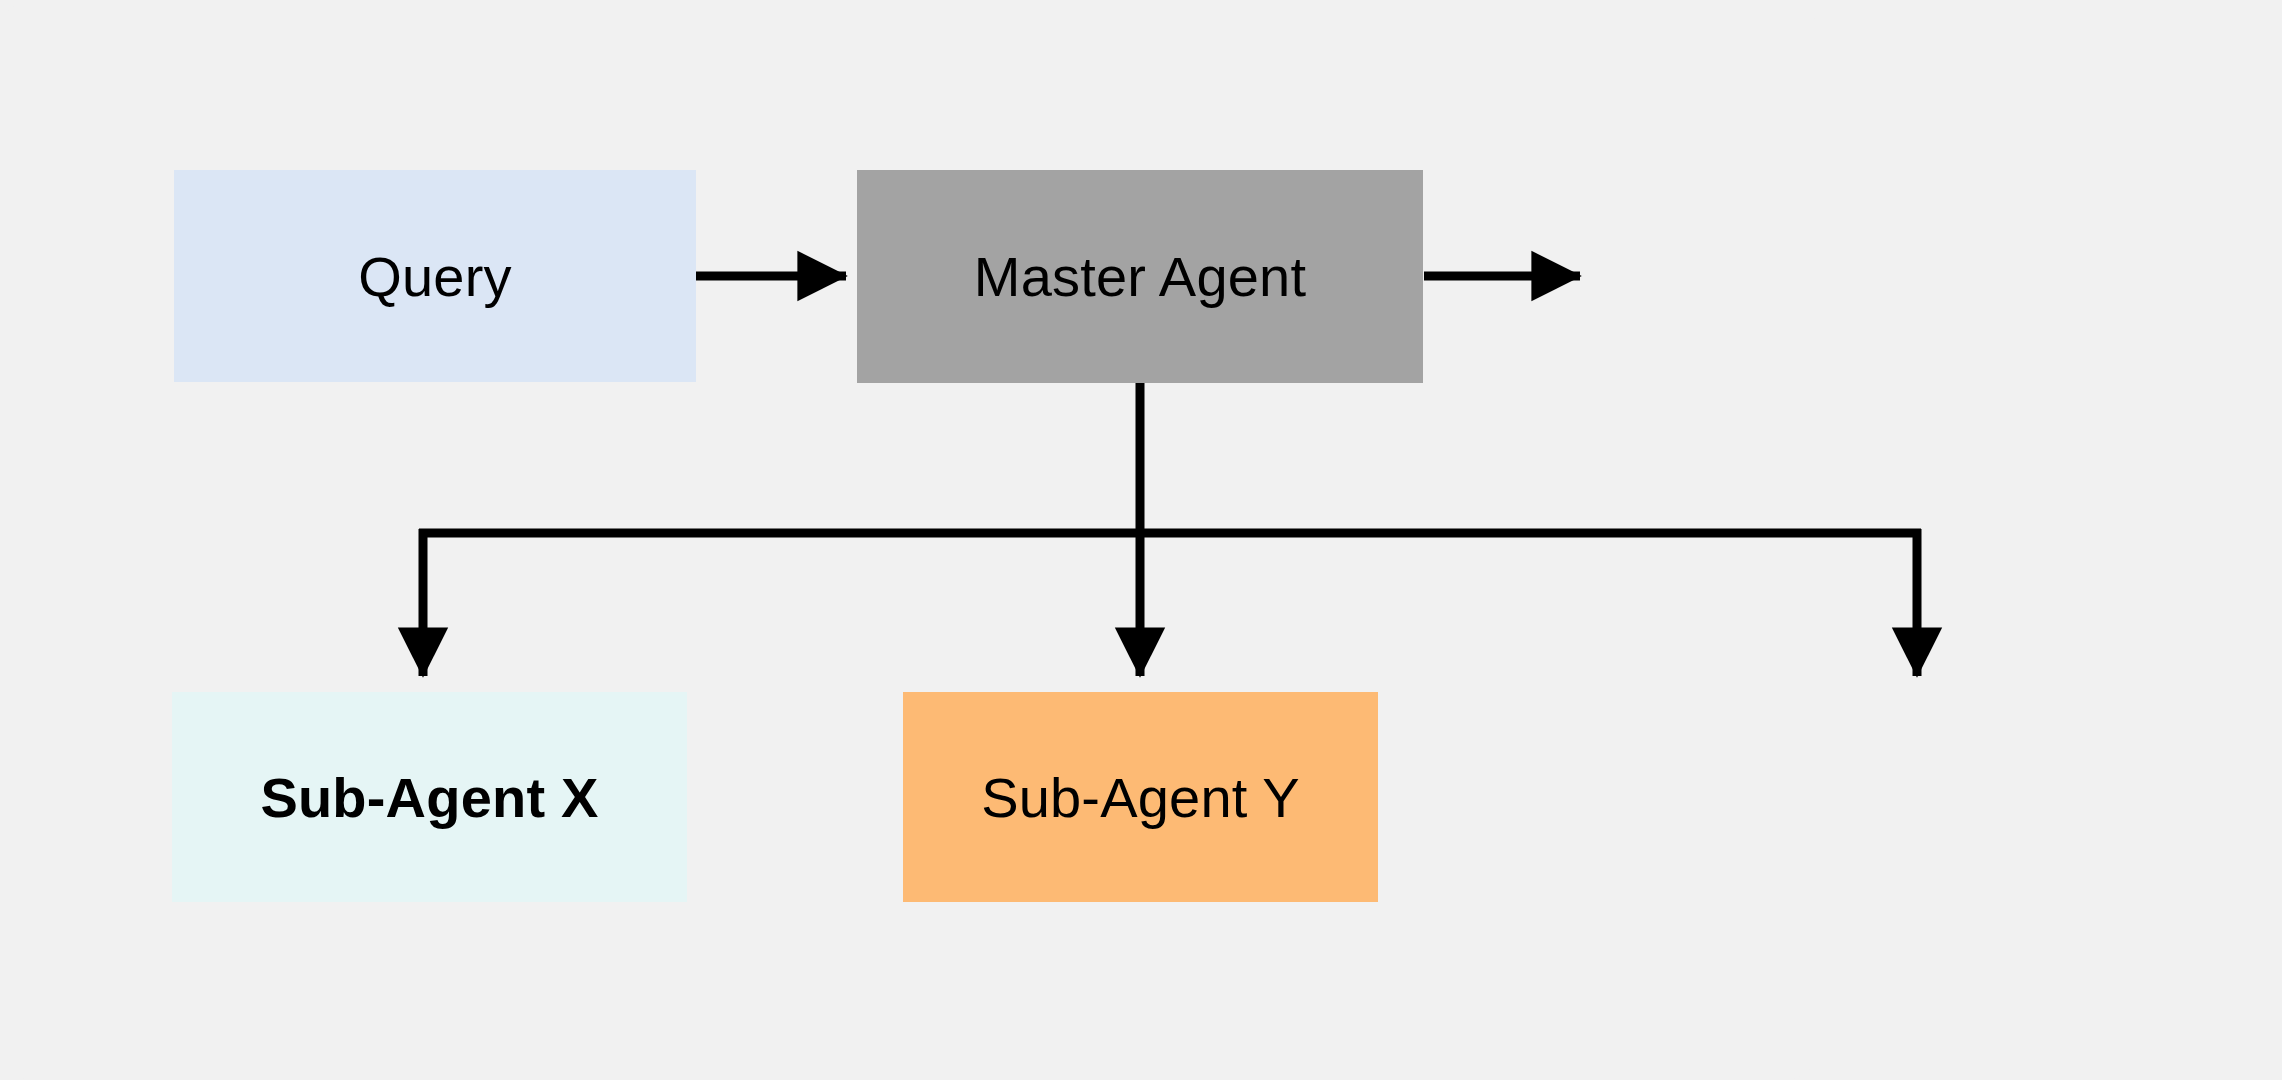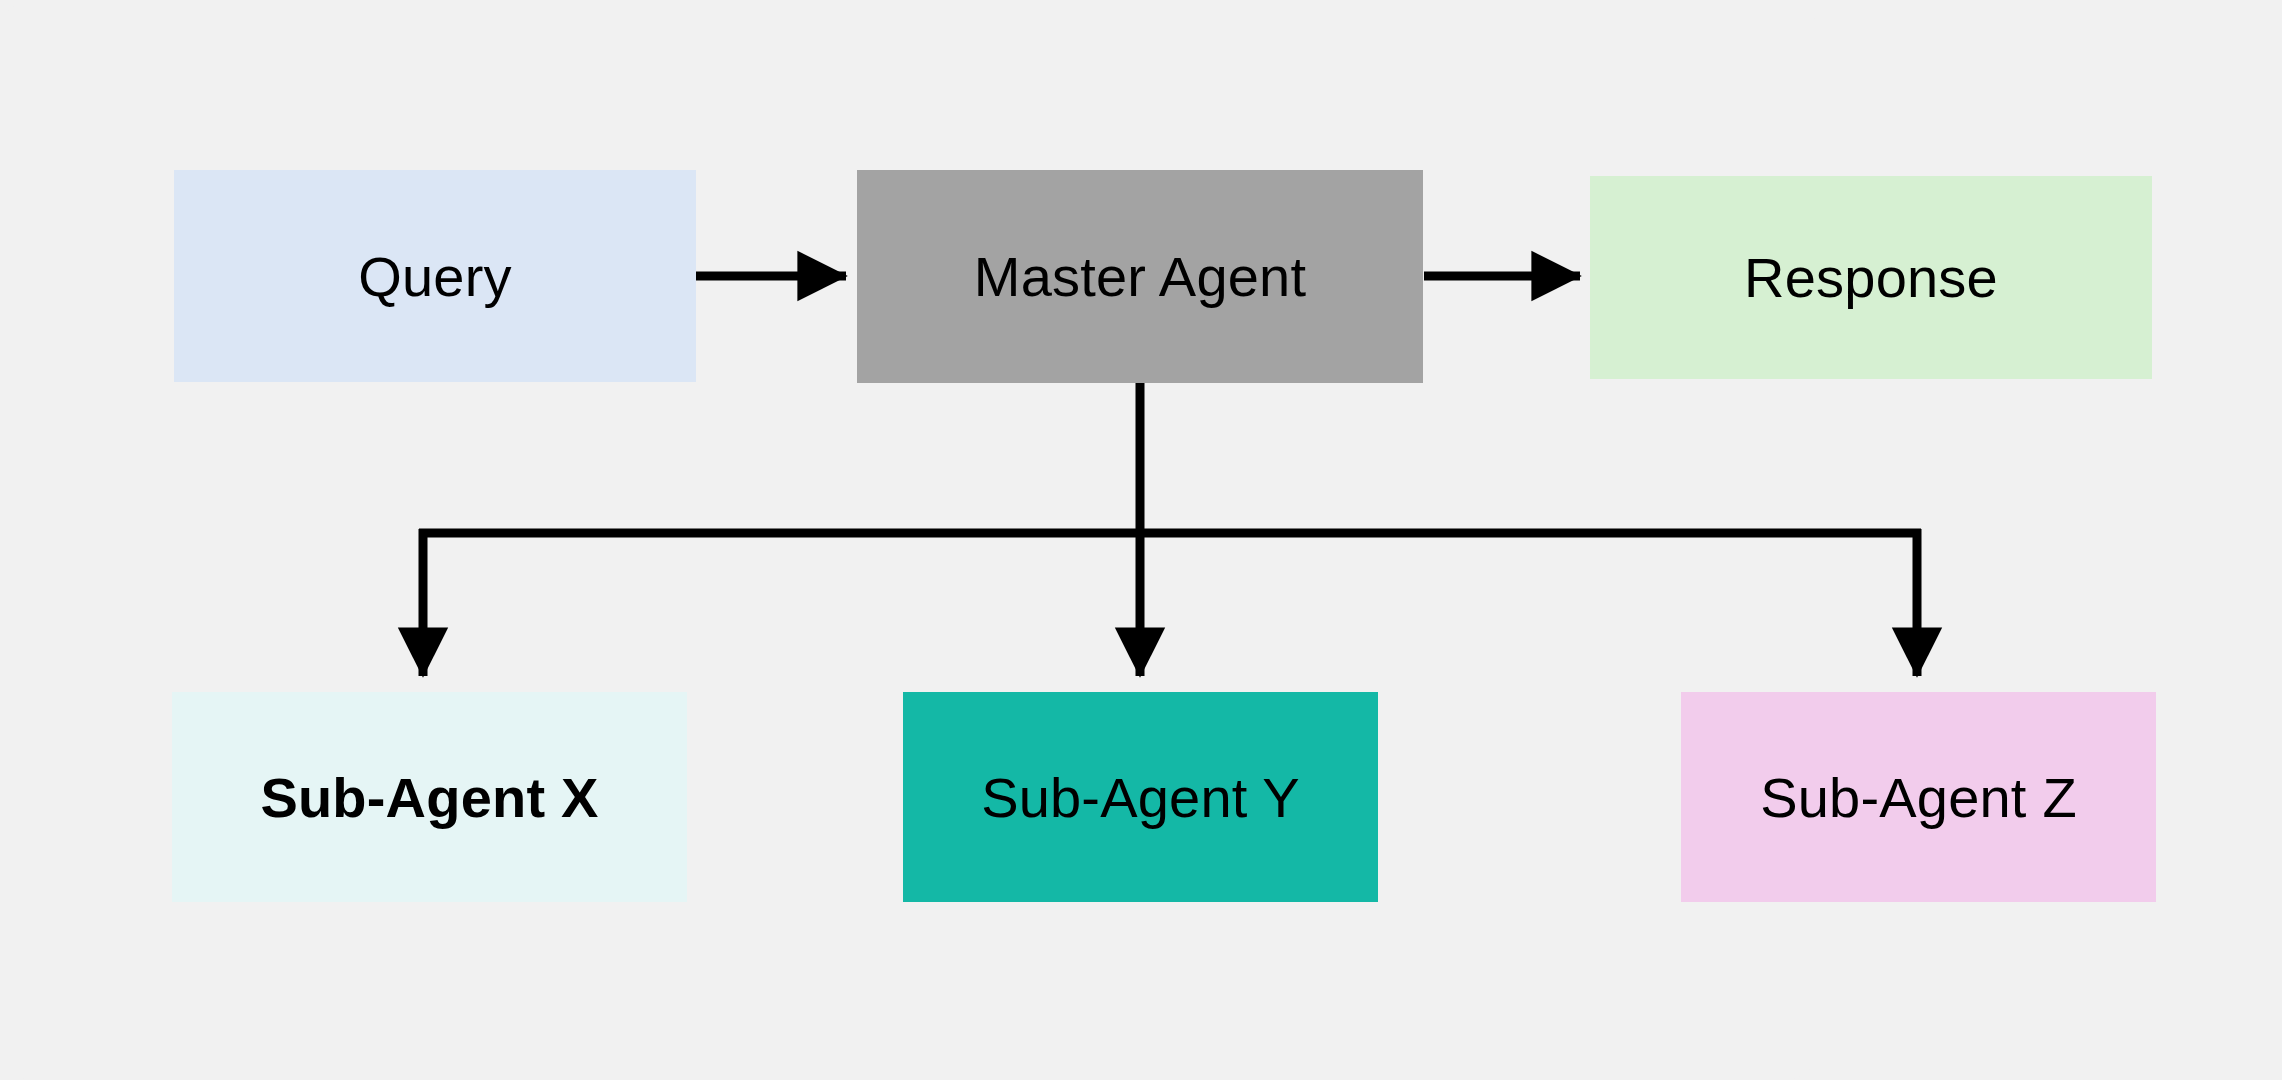--- a/index.html
+++ b/index.html
@@ -99,29 +99,23 @@
   </svg>
 
   <div class="node" id="node-query" style="background-color: rgb(219, 230, 245); color: rgb(0, 0, 0);">
     <span>Query</span>
   </div>
 
   <div class="node" id="node-master" style="background-color: #a3a3a3; color: rgb(0, 0, 0);">
     <span>Master Agent</span>
   </div>
 
-  <div class="node" id="node-response" style="background-color: rgb(214, 240, 210); color: rgb(0, 0, 0);">
-    <span>Response</span>
-  </div>
 
   <div class="node" id="node-subagent-x" style="background-color: rgb(229, 245, 245); color: rgb(0, 0, 0); font-weight: bold;">
     <span>Sub-Agent X</span>
   </div>
 
-  <div class="node" id="node-subagent-y" style="background-color: #14b8a6; color: rgb(0, 0, 0);">
+  <div class="node" id="node-subagent-y" style="background-color: #fdba74; color: rgb(0, 0, 0);">
     <span>Sub-Agent Y</span>
   </div>
 
-  <div class="node" id="node-subagent-z" style="background-color: rgb(242, 204, 236); color: rgb(0, 0, 0);">
-    <span>Sub-Agent Z</span>
-  </div>
 
 </div>
 
 </body></html>

